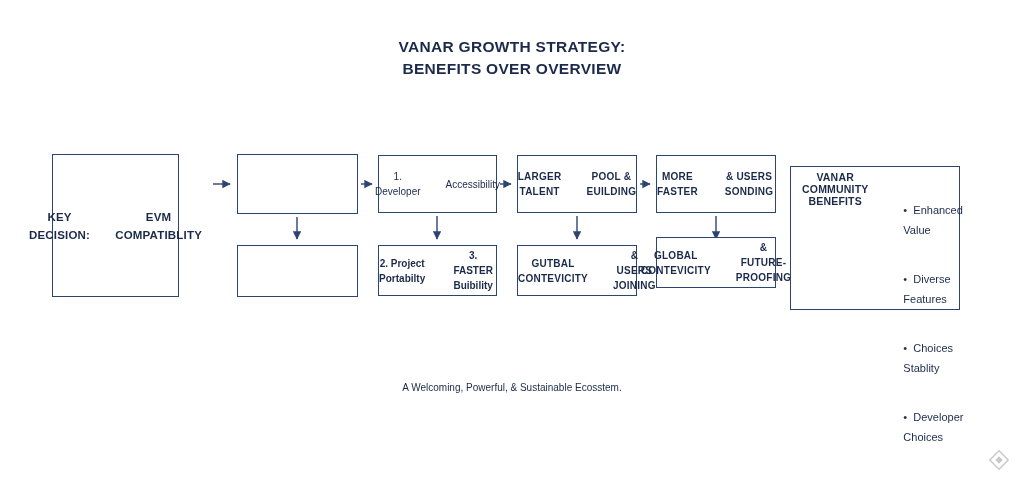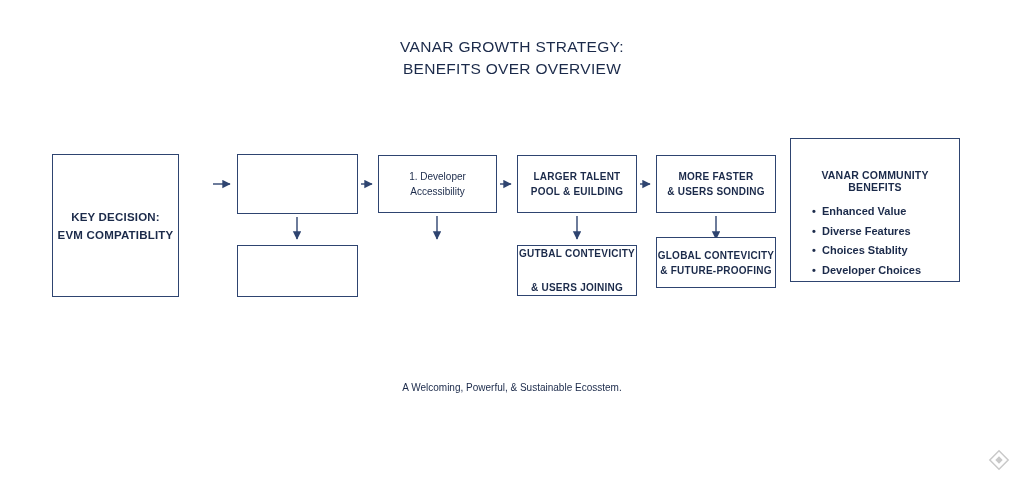--- a/index.html
+++ b/index.html
@@ -10,53 +10,54 @@
   }
   html,body{margin:0;padding:0;background:var(--background);}
   .canvas{
     position:relative;width:1024px;height:486px;overflow:hidden;
     background:var(--background);
     font-family:"Liberation Sans", sans-serif;
     color:var(--ink);
   }
   .title{
     position:absolute;top:36px;left:0;width:100%;
-    text-align:center;font-weight:400;font-size:15.5px;line-height:22px;
+    text-align:center;font-weight:700;font-size:15.5px;line-height:22px;
     letter-spacing:.3px;color:var(--ink);
   }
   .arrows{
     position:absolute;left:0;top:0;pointer-events:none;
     color:var(--border);
   }
   .box{
     position:absolute;box-sizing:border-box;
     background:var(--background);
     border:1.5px solid var(--border);
     color:var(--ink);
-    display:flex;flex-direction:column;justify-content:center;align-items:center;
+    display:flex;justify-content:center;align-items:center;
     text-align:center;
+    gap:25px;
   }
   .key{left:52px;top:154px;width:127px;height:143px;font-weight:700;font-size:11.5px;line-height:18px;letter-spacing:.2px;}
   .c2t{left:237px;top:154px;width:121px;height:60px;}
   .c2b{left:237px;top:245px;width:121px;height:52px;}
   .c3t{left:378px;top:155px;width:119px;height:58px;font-size:10px;font-weight:500;line-height:15px;}
   .c3b{left:378px;top:245px;width:119px;height:51px;font-size:10px;font-weight:600;line-height:15px;}
   .caps{font-size:10px;font-weight:700;letter-spacing:.25px;line-height:15px;}
   .c4t{left:517px;top:155px;width:120px;height:58px;}
   .c4b{left:517px;top:245px;width:120px;height:51px;justify-content:space-between;}
   .c5t{left:656px;top:155px;width:120px;height:58px;}
   .c5b{left:656px;top:237px;width:120px;height:51px;}
   .benefits{
-    left:790px;top:138px;width:170px;height:144px;
+    left:790px;top:166px;width:170px;height:144px;
     align-items:stretch;justify-content:flex-start;
-    padding:30px 11px;text-align:left;
+    padding:4px 11px;text-align:left;
   }
   .benefits-title{text-align:center;font-weight:700;font-size:10.5px;letter-spacing:.2px;margin:0 0 9px 0;}
   .benefits-list{margin:0;padding:0 0 0 10px;}
-  .benefits-list li{list-style:none;font-size:11px;font-weight:700;line-height:19.5px;}
+  .benefits-list li{list-style:none;font-size:11px;font-weight:400;line-height:19.5px;margin-top:30px;}
   .benefits-list li::before{content:"\2022\00a0\00a0";}
   .tagline{
     position:absolute;top:382px;left:0;width:100%;
     text-align:center;font-size:10px;font-weight:500;color:var(--ink);
   }
   .watermark{
     position:absolute;right:14px;top:449px;
     display:flex;align-items:center;gap:7px;
     color:var(--watermark);font-size:18px;font-weight:500;letter-spacing:.3px;
   }
@@ -93,20 +94,24 @@
     <div>EVM COMPATIBLITY</div>
   </div>
 
   <div class="box c2t"></div>
   <div class="box c2b"></div>
 
   <div class="box c3t">
     <div>1. Developer</div>
     <div>Accessibility</div>
   </div>
+  <div class="box c3b">
+    <div>2. Project Portabilty</div>
+    <div>3. FASTER Buibility</div>
+  </div>
 
   <div class="box c4t caps">
     <div>LARGER TALENT</div>
     <div>POOL &amp; EUILDING</div>
   </div>
   <div class="box c4b caps">
     <div>GUTBAL CONTEVICITY</div>
     <div>&amp; USERS JOINING</div>
   </div>
 

